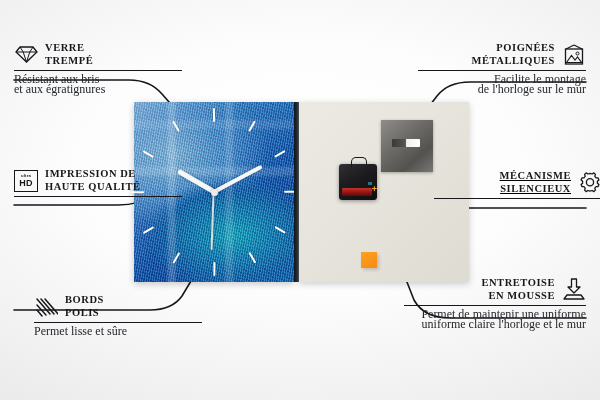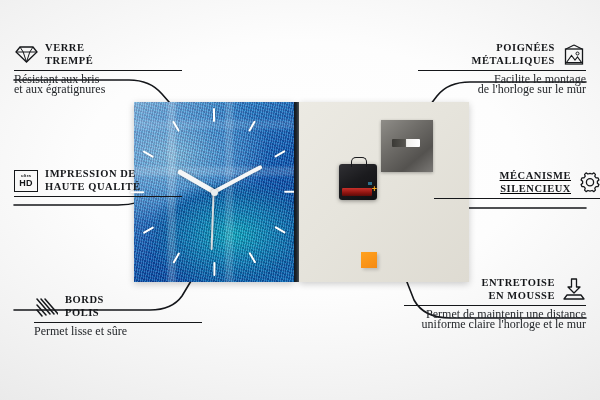--- a/index.html
+++ b/index.html
@@ -379,16 +379,16 @@
     <div class="feat-head">
       <span class="feat-icon">
         <svg width="24" height="23" viewBox="0 0 24 23">
           <path d="M9.5 1 L14.5 1 L14.5 9 L18 9 L12 15 L6 9 L9.5 9 Z" fill="none" stroke="currentColor" stroke-width="1.3" stroke-linejoin="round"></path>
           <path d="M5 17 L19 17 L22 21 L2 21 Z" fill="none" stroke="currentColor" stroke-width="1.3" stroke-linejoin="round"></path>
         </svg>
       </span>
       <span class="feat-title"><span>ENTRETOISE</span><br><span>EN MOUSSE</span></span>
     </div>
     <div class="feat-rule"></div>
-    <div class="feat-desc"><span>Permet de maintenir une distance</span><br><span>uniforme claire l'horloge et le mur</span></div>
+    <div class="feat-desc"><span>Permet de maintenir une uniforme</span><br><span>uniforme claire l'horloge et le mur</span></div>
   </div>
 
 </div>
 
 </body></html>

